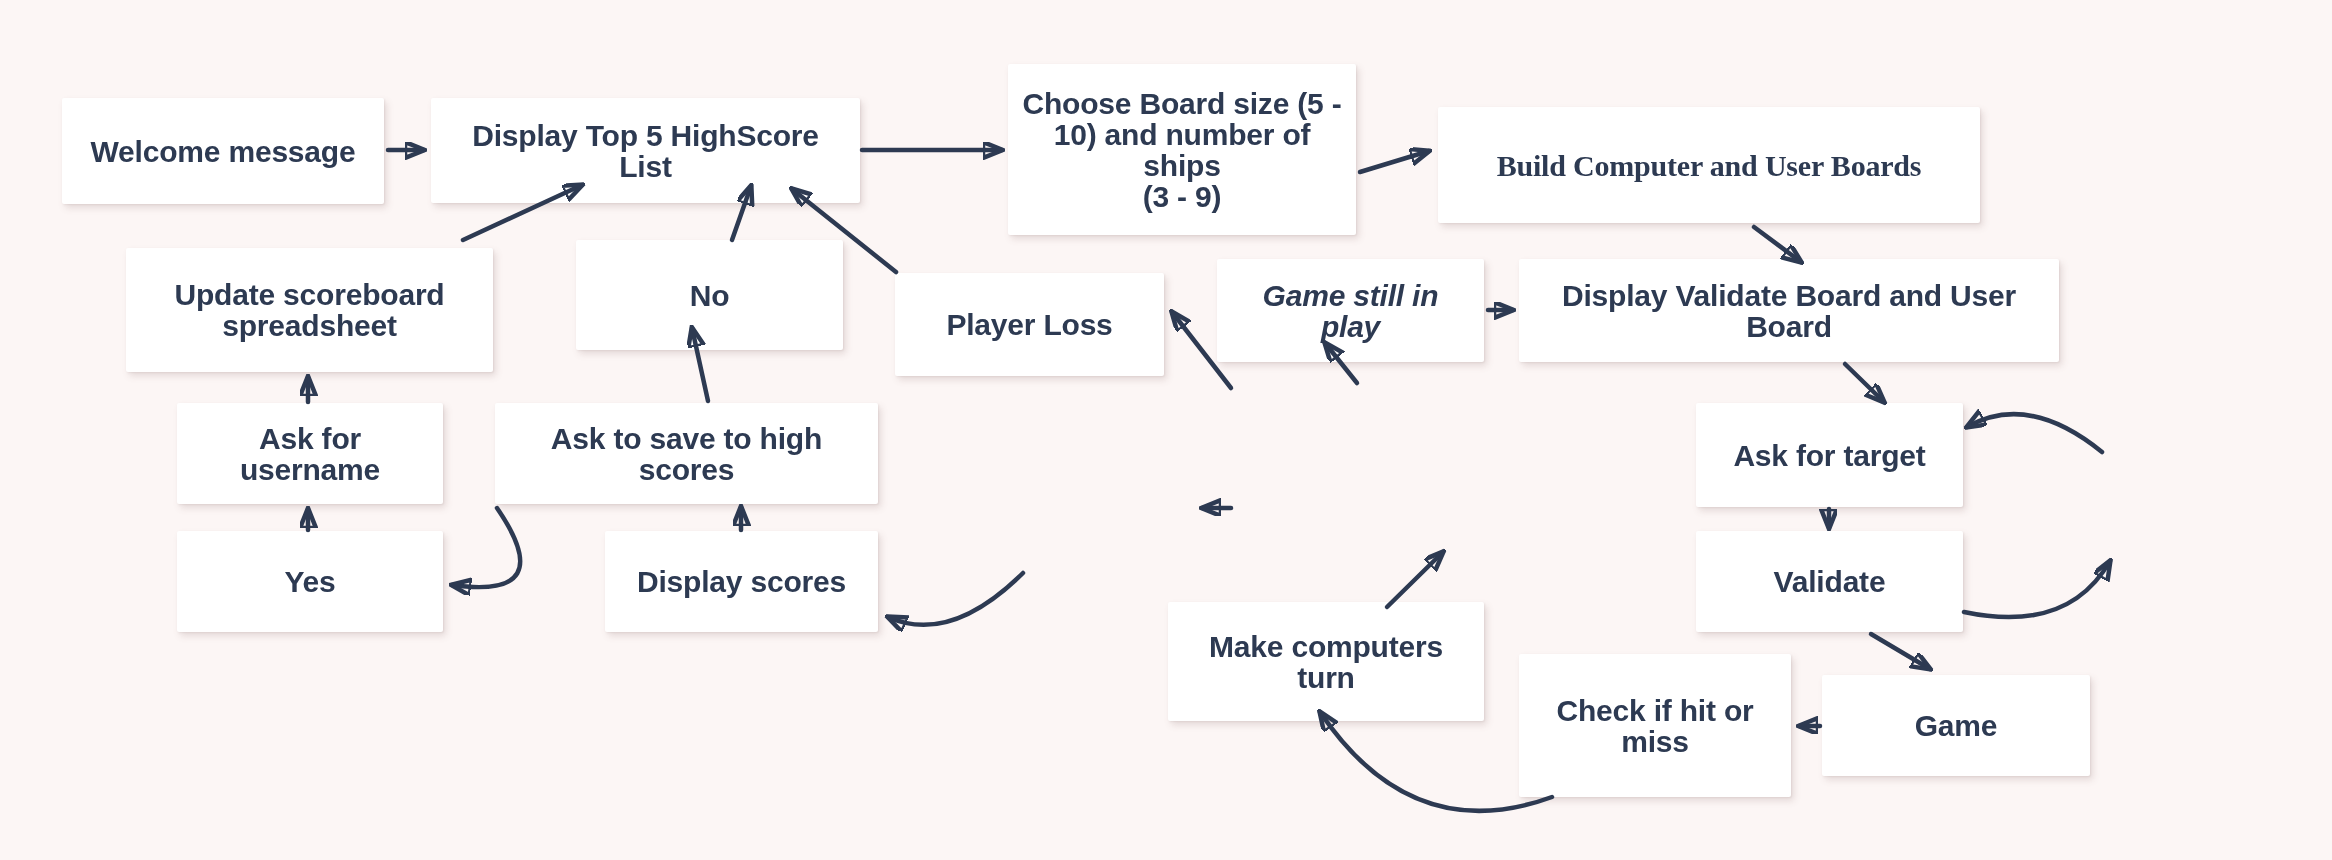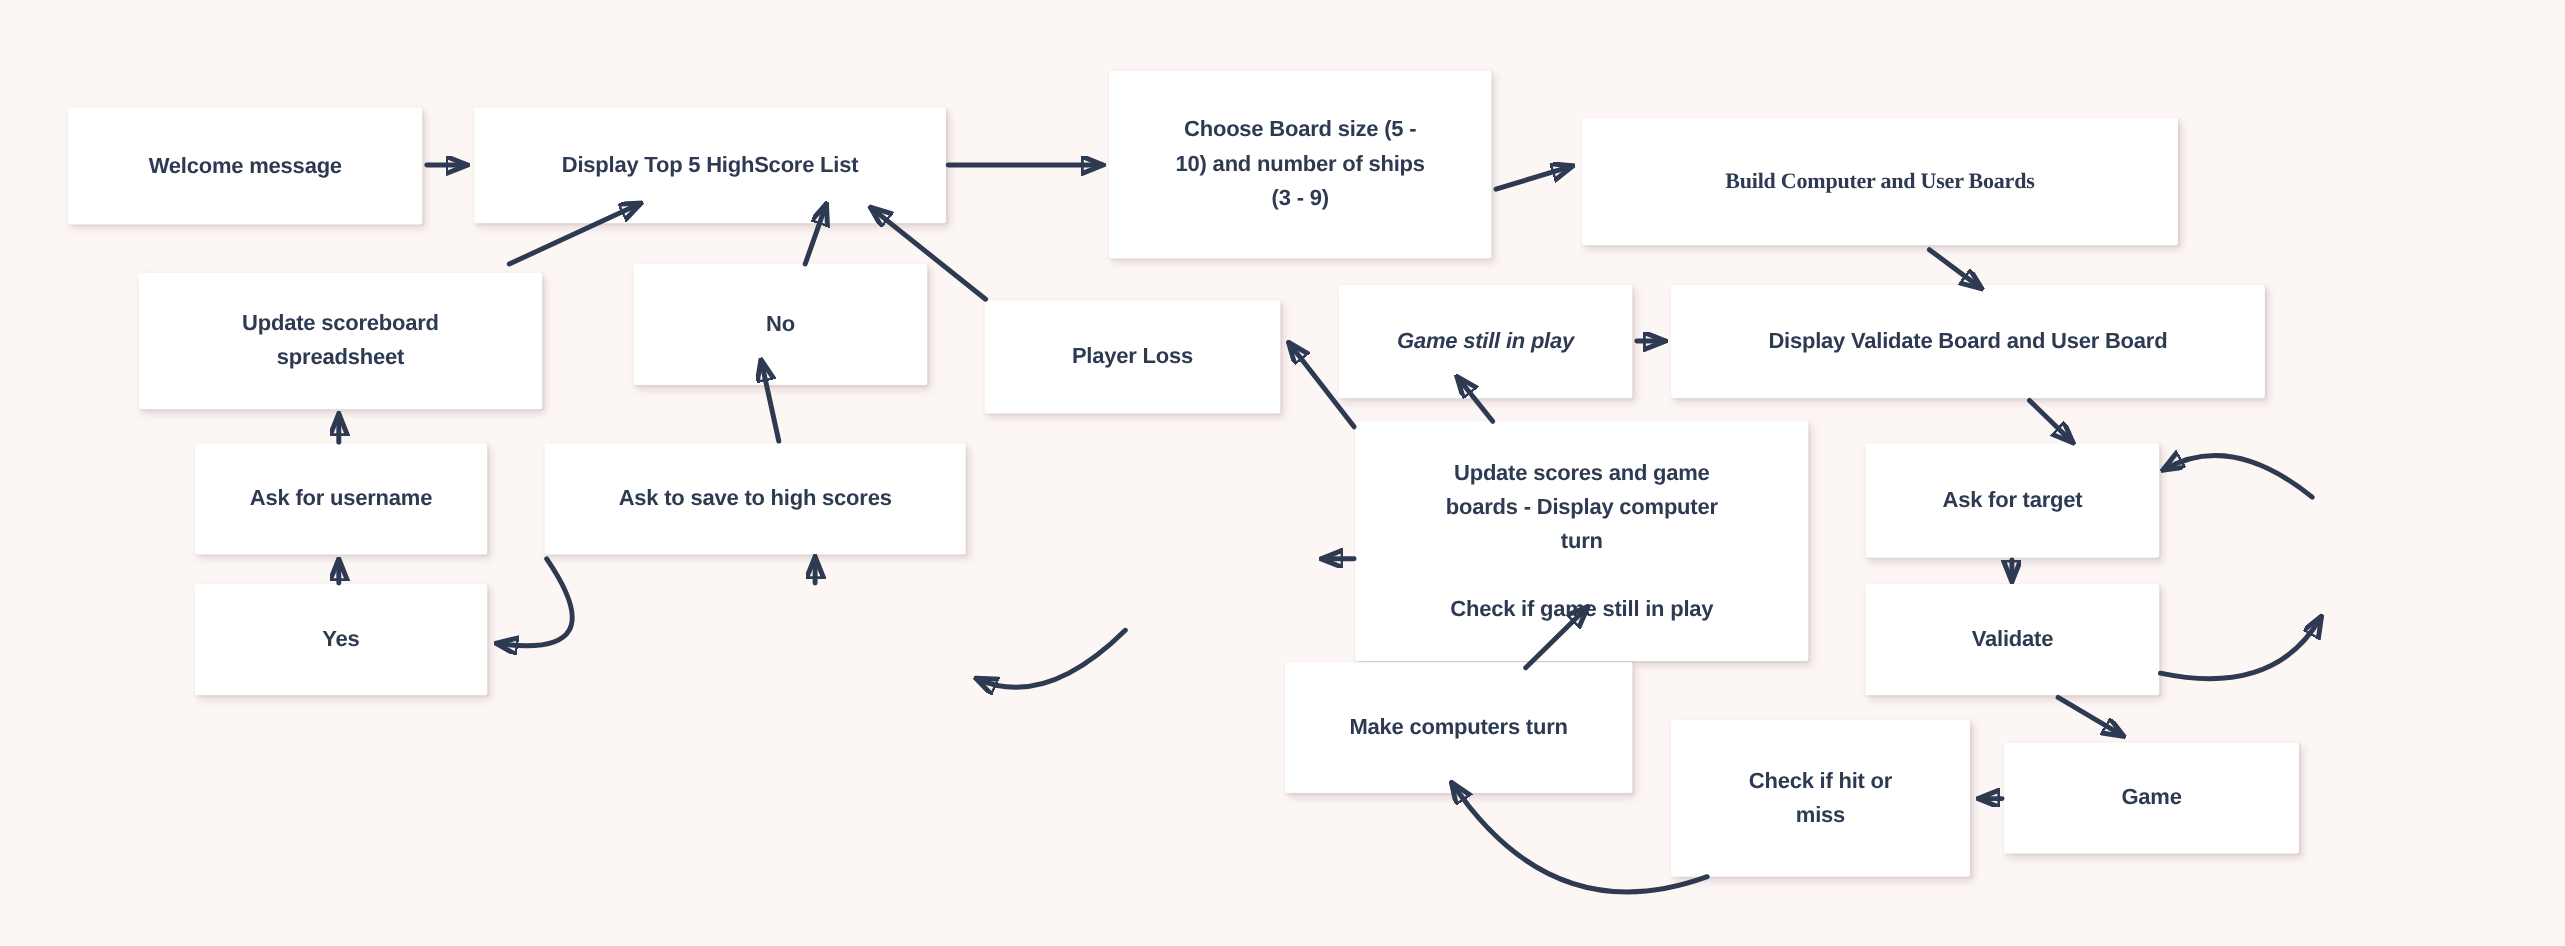--- a/index.html
+++ b/index.html
@@ -19,21 +19,21 @@
     box-sizing:border-box;
     background:#ffffff;
     border-radius:2px;
     box-shadow:3px 4px 7px rgba(130,95,95,0.18), 1px 1px 2px rgba(130,95,95,0.10);
     display:flex;
     align-items:center;
     justify-content:center;
     text-align:center;
     padding:8px 14px;
     color:#2d3a52;
-    font-size:20px;
+    font-size:30px;
     font-weight:700;
     line-height:31px;
     letter-spacing:-0.2px;
     white-space:pre-line;
     cursor:default;
   }
   #edges{
     position:absolute;
     left:0;top:0;
     width:2332px;height:860px;
@@ -59,25 +59,21 @@
   <div class="node" style="left:126px;top:248px;width:367px;height:124px;"><span>Update scoreboard
 spreadsheet</span></div>
   <div class="node" style="left:576px;top:240px;width:267px;height:110px;"><span>No</span></div>
   <div class="node" style="left:895px;top:273px;width:269px;height:103px;"><span>Player Loss</span></div>
   <div class="node" style="left:1217px;top:259px;width:267px;height:103px;font-style:italic;"><span>Game still in play</span></div>
   <div class="node" style="left:1519px;top:259px;width:540px;height:103px;"><span>Display Validate Board and User Board</span></div>
   <div class="node" style="left:177px;top:403px;width:266px;height:101px;"><span>Ask for username</span></div>
   <div class="node" style="left:495px;top:403px;width:383px;height:101px;"><span>Ask to save to high scores</span></div>
   <div class="node" style="left:1696px;top:403px;width:267px;height:104px;"><span>Ask for target</span></div>
   <div class="node" style="left:177px;top:531px;width:266px;height:101px;"><span>Yes</span></div>
-  <div class="node" style="left:1232px;top:383px;width:412px;height:218px;"><span>Update scores and game
-boards - Display computer
-turn
-
-Check if game still in play</span></div>
+  <div class="node" style="left:605px;top:531px;width:273px;height:101px;"><span>Display scores</span></div>
   <div class="node" style="left:1696px;top:531px;width:267px;height:101px;"><span>Validate</span></div>
   <div class="node" style="left:1168px;top:602px;width:316px;height:119px;"><span>Make computers turn</span></div>
   <div class="node" style="left:1519px;top:654px;width:272px;height:143px;"><span>Check if hit or
 miss</span></div>
   <div class="node" style="left:1822px;top:675px;width:268px;height:101px;"><span>Game</span></div>
 
   <svg id="edges" width="2332" height="860" viewBox="0 0 2332 860" xmlns="http://www.w3.org/2000/svg">
     <defs>
       <marker id="ah" markerUnits="userSpaceOnUse" markerWidth="22" markerHeight="18" refX="19" refY="8" orient="auto">
         <path d="M0,0 L20,8 L0,16 Z" fill="#2d3a52" stroke="none"></path>

